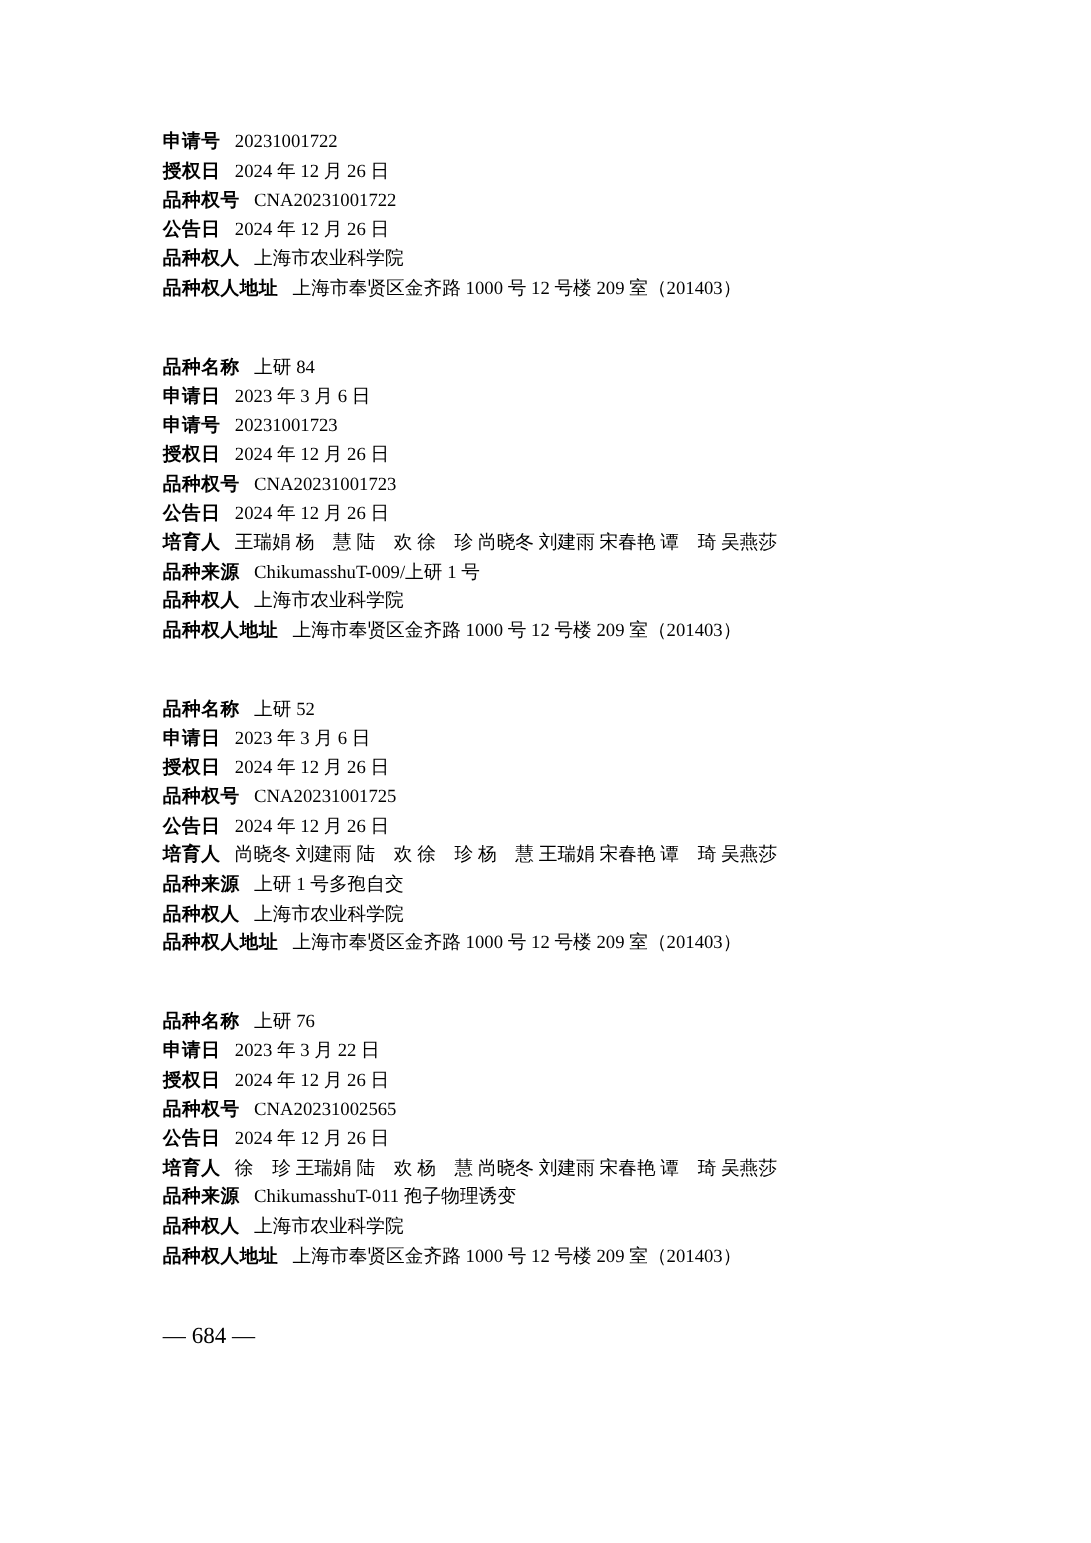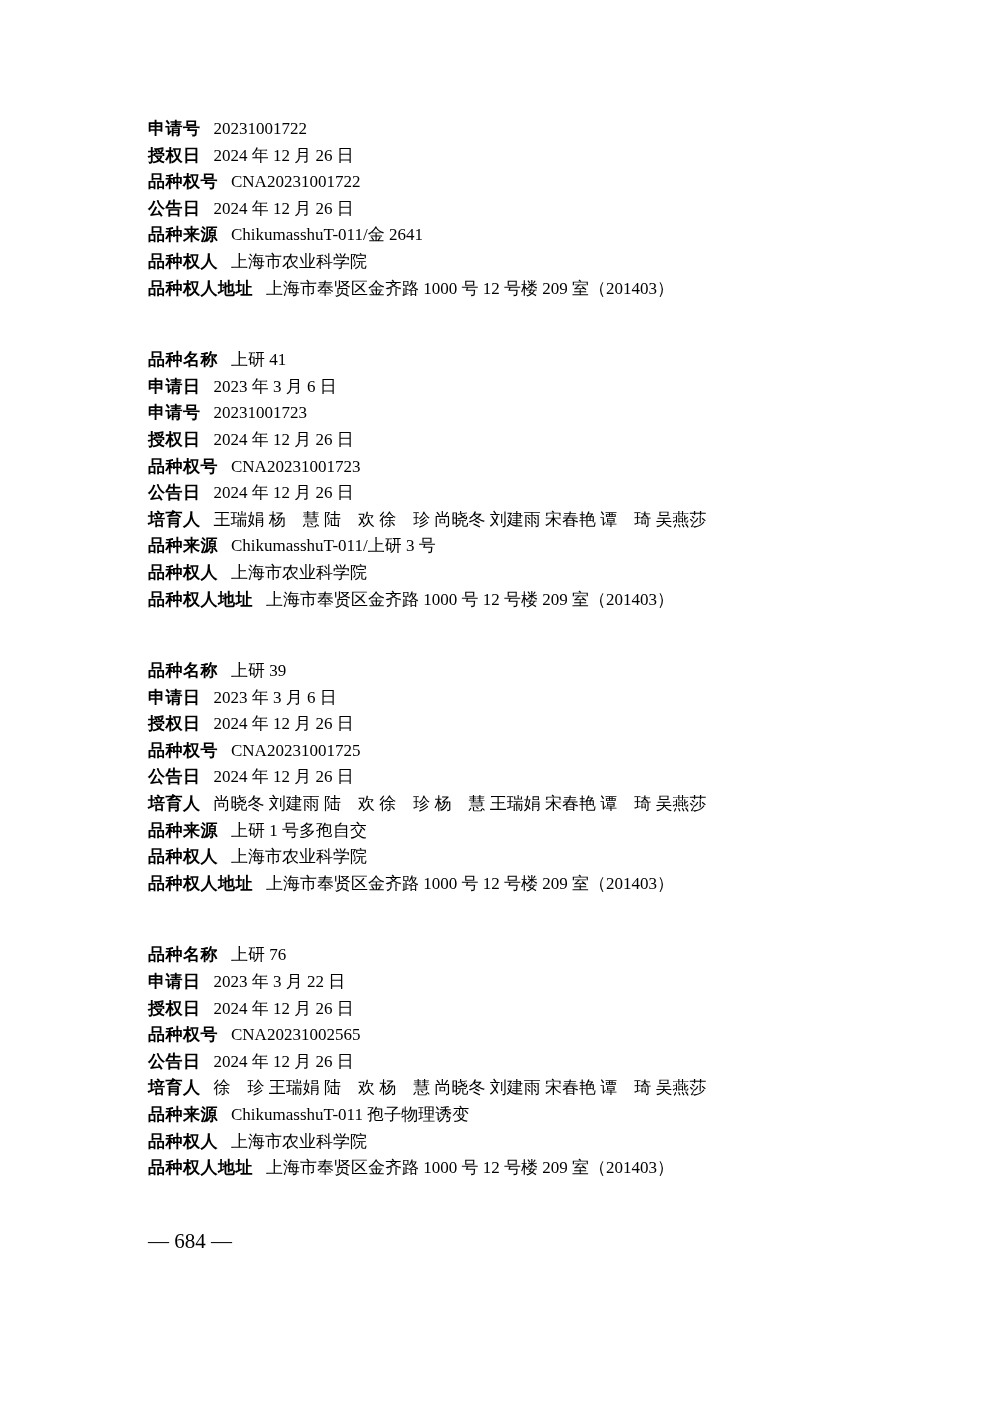--- a/index.html
+++ b/index.html
@@ -48,38 +48,37 @@
 </head>
 <body>
 
 <div class="page">
   <main class="records">
       <section class="record">
         <div class="field-line"><span class="field-label">申请号</span><span class="field-value">20231001722</span></div>
         <div class="field-line"><span class="field-label">授权日</span><span class="field-value">2024 年 12 月 26 日</span></div>
         <div class="field-line"><span class="field-label">品种权号</span><span class="field-value">CNA20231001722</span></div>
         <div class="field-line"><span class="field-label">公告日</span><span class="field-value">2024 年 12 月 26 日</span></div>
-        <div class="field-line"><span class="field-label">品种来源</span><span class="field-value">ChikumasshuT-011/金 2641</span></div>
         <div class="field-line"><span class="field-label">品种权人</span><span class="field-value">上海市农业科学院</span></div>
         <div class="field-line"><span class="field-label">品种权人地址</span><span class="field-value">上海市奉贤区金齐路 1000 号 12 号楼 209 室（201403）</span></div>
       </section>
       <section class="record">
-        <div class="field-line"><span class="field-label">品种名称</span><span class="field-value">上研 41</span></div>
+        <div class="field-line"><span class="field-label">品种名称</span><span class="field-value">上研 84</span></div>
         <div class="field-line"><span class="field-label">申请日</span><span class="field-value">2023 年 3 月 6 日</span></div>
         <div class="field-line"><span class="field-label">申请号</span><span class="field-value">20231001723</span></div>
         <div class="field-line"><span class="field-label">授权日</span><span class="field-value">2024 年 12 月 26 日</span></div>
         <div class="field-line"><span class="field-label">品种权号</span><span class="field-value">CNA20231001723</span></div>
         <div class="field-line"><span class="field-label">公告日</span><span class="field-value">2024 年 12 月 26 日</span></div>
         <div class="field-line"><span class="field-label">培育人</span><span class="field-value">王瑞娟 杨　慧 陆　欢 徐　珍 尚晓冬 刘建雨 宋春艳 谭　琦 吴燕莎</span></div>
-        <div class="field-line"><span class="field-label">品种来源</span><span class="field-value">ChikumasshuT-011/上研 3 号</span></div>
+        <div class="field-line"><span class="field-label">品种来源</span><span class="field-value">ChikumasshuT-009/上研 1 号</span></div>
         <div class="field-line"><span class="field-label">品种权人</span><span class="field-value">上海市农业科学院</span></div>
         <div class="field-line"><span class="field-label">品种权人地址</span><span class="field-value">上海市奉贤区金齐路 1000 号 12 号楼 209 室（201403）</span></div>
       </section>
       <section class="record">
-        <div class="field-line"><span class="field-label">品种名称</span><span class="field-value">上研 39</span></div>
+        <div class="field-line"><span class="field-label">品种名称</span><span class="field-value">上研 52</span></div>
         <div class="field-line"><span class="field-label">申请日</span><span class="field-value">2023 年 3 月 6 日</span></div>
         <div class="field-line"><span class="field-label">授权日</span><span class="field-value">2024 年 12 月 26 日</span></div>
         <div class="field-line"><span class="field-label">品种权号</span><span class="field-value">CNA20231001725</span></div>
         <div class="field-line"><span class="field-label">公告日</span><span class="field-value">2024 年 12 月 26 日</span></div>
         <div class="field-line"><span class="field-label">培育人</span><span class="field-value">尚晓冬 刘建雨 陆　欢 徐　珍 杨　慧 王瑞娟 宋春艳 谭　琦 吴燕莎</span></div>
         <div class="field-line"><span class="field-label">品种来源</span><span class="field-value">上研 1 号多孢自交</span></div>
         <div class="field-line"><span class="field-label">品种权人</span><span class="field-value">上海市农业科学院</span></div>
         <div class="field-line"><span class="field-label">品种权人地址</span><span class="field-value">上海市奉贤区金齐路 1000 号 12 号楼 209 室（201403）</span></div>
       </section>
       <section class="record">

